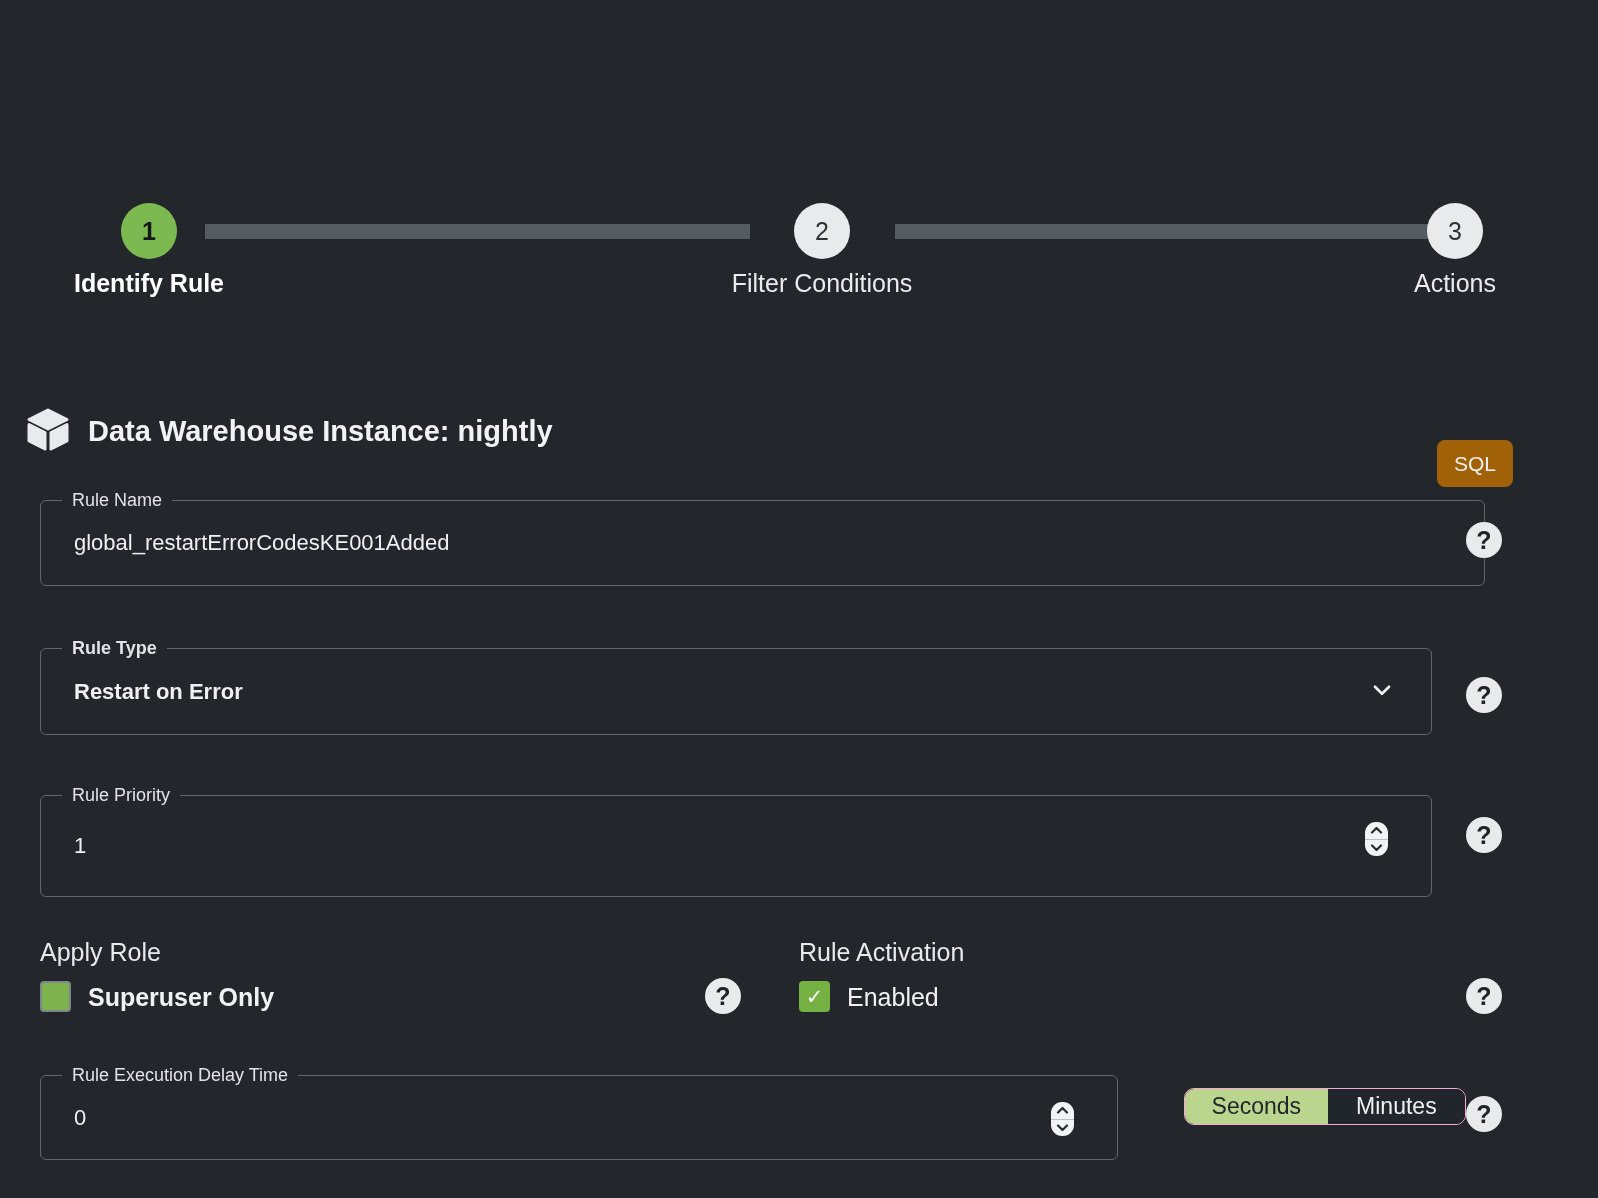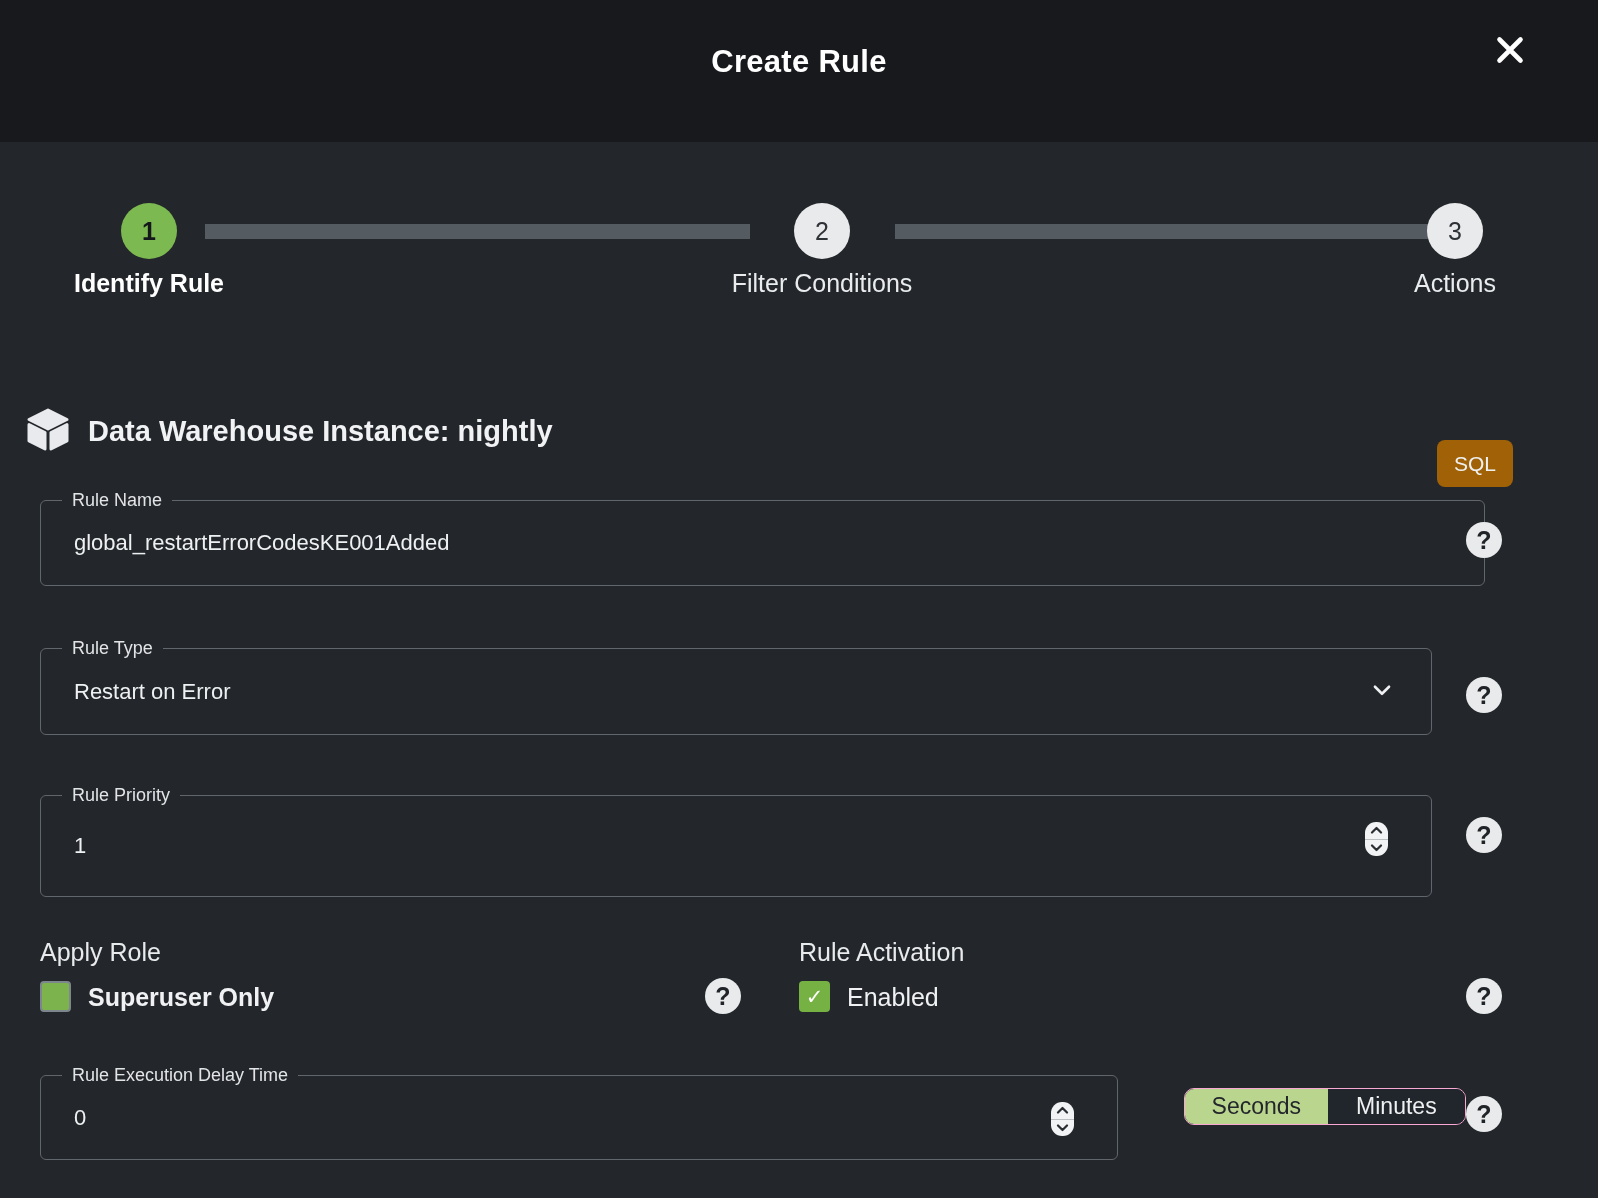--- a/index.html
+++ b/index.html
@@ -71,28 +71,20 @@
   .toggle .seg { display:flex; align-items:center; justify-content:center;
                  font-size:23px; cursor:pointer; border:none; font-family:inherit; }
   .toggle .seg.on  { background:#bad58e; color:#23262b; flex:143 0 0; }
   .toggle .seg.off { background:#20262b; color:#eef0f1; flex:137 0 0; }
 </style>
 </head>
 <body>
 
 <div class="app">
 
-  <div class="header">
-    <div class="title">Create Rule</div>
-    <button class="close-btn">
-      <svg width="36" height="36" viewBox="0 0 36 36">
-        <path d="M7.5 7.5 L28.5 28.5 M28.5 7.5 L7.5 28.5" stroke="#ffffff" stroke-width="4.6" stroke-linecap="round" fill="none"></path>
-      </svg>
-    </button>
-  </div>
 
   <div>
     <div class="step-circle active" style="left:121px;">1</div>
     <div class="step-bar" style="left:205px; width:545px;"></div>
     <div class="step-circle upcoming" style="left:794px;">2</div>
     <div class="step-bar" style="left:895px; width:533px;"></div>
     <div class="step-circle upcoming" style="left:1427px;">3</div>
 
     <div class="step-label active" style="left:-51px;">Identify Rule</div>
     <div class="step-label" style="left:622px;">Filter Conditions</div>
@@ -108,21 +100,21 @@
   </span>
   <div class="instance-title">Data Warehouse Instance: nightly</div>
   <button class="sql-btn">SQL</button>
 
   <div class="field" style="left:40px; top:500px; width:1445px; height:86px;">
     <span class="field-label">Rule Name</span>
     <input class="field-input" type="text" value="global_restartErrorCodesKE001Added" style="">
   </div>
   <button class="help" style="left:1466px; top:522px;">?</button>
 
-  <div class="field" style="left:40px; top:648px; width:1392px; height:87px; cursor:pointer;">
+  <div class="field" style="left:40px; top:648px; width:1392px; height:87px; cursor:pointer;font-weight:bold;">
     <span class="field-label">Rule Type</span>
     <div class="select-value">Restart on Error</div>
     <span class="chevron">
       <svg width="26" height="26" viewBox="0 0 24 24">
         <path d="M5.5 9 L12 15.5 L18.5 9" fill="none" stroke="#eef0f1" stroke-width="2.4" stroke-linecap="round" stroke-linejoin="round"></path>
       </svg>
     </span>
   </div>
   <button class="help" style="left:1466px; top:677px;">?</button>
 

